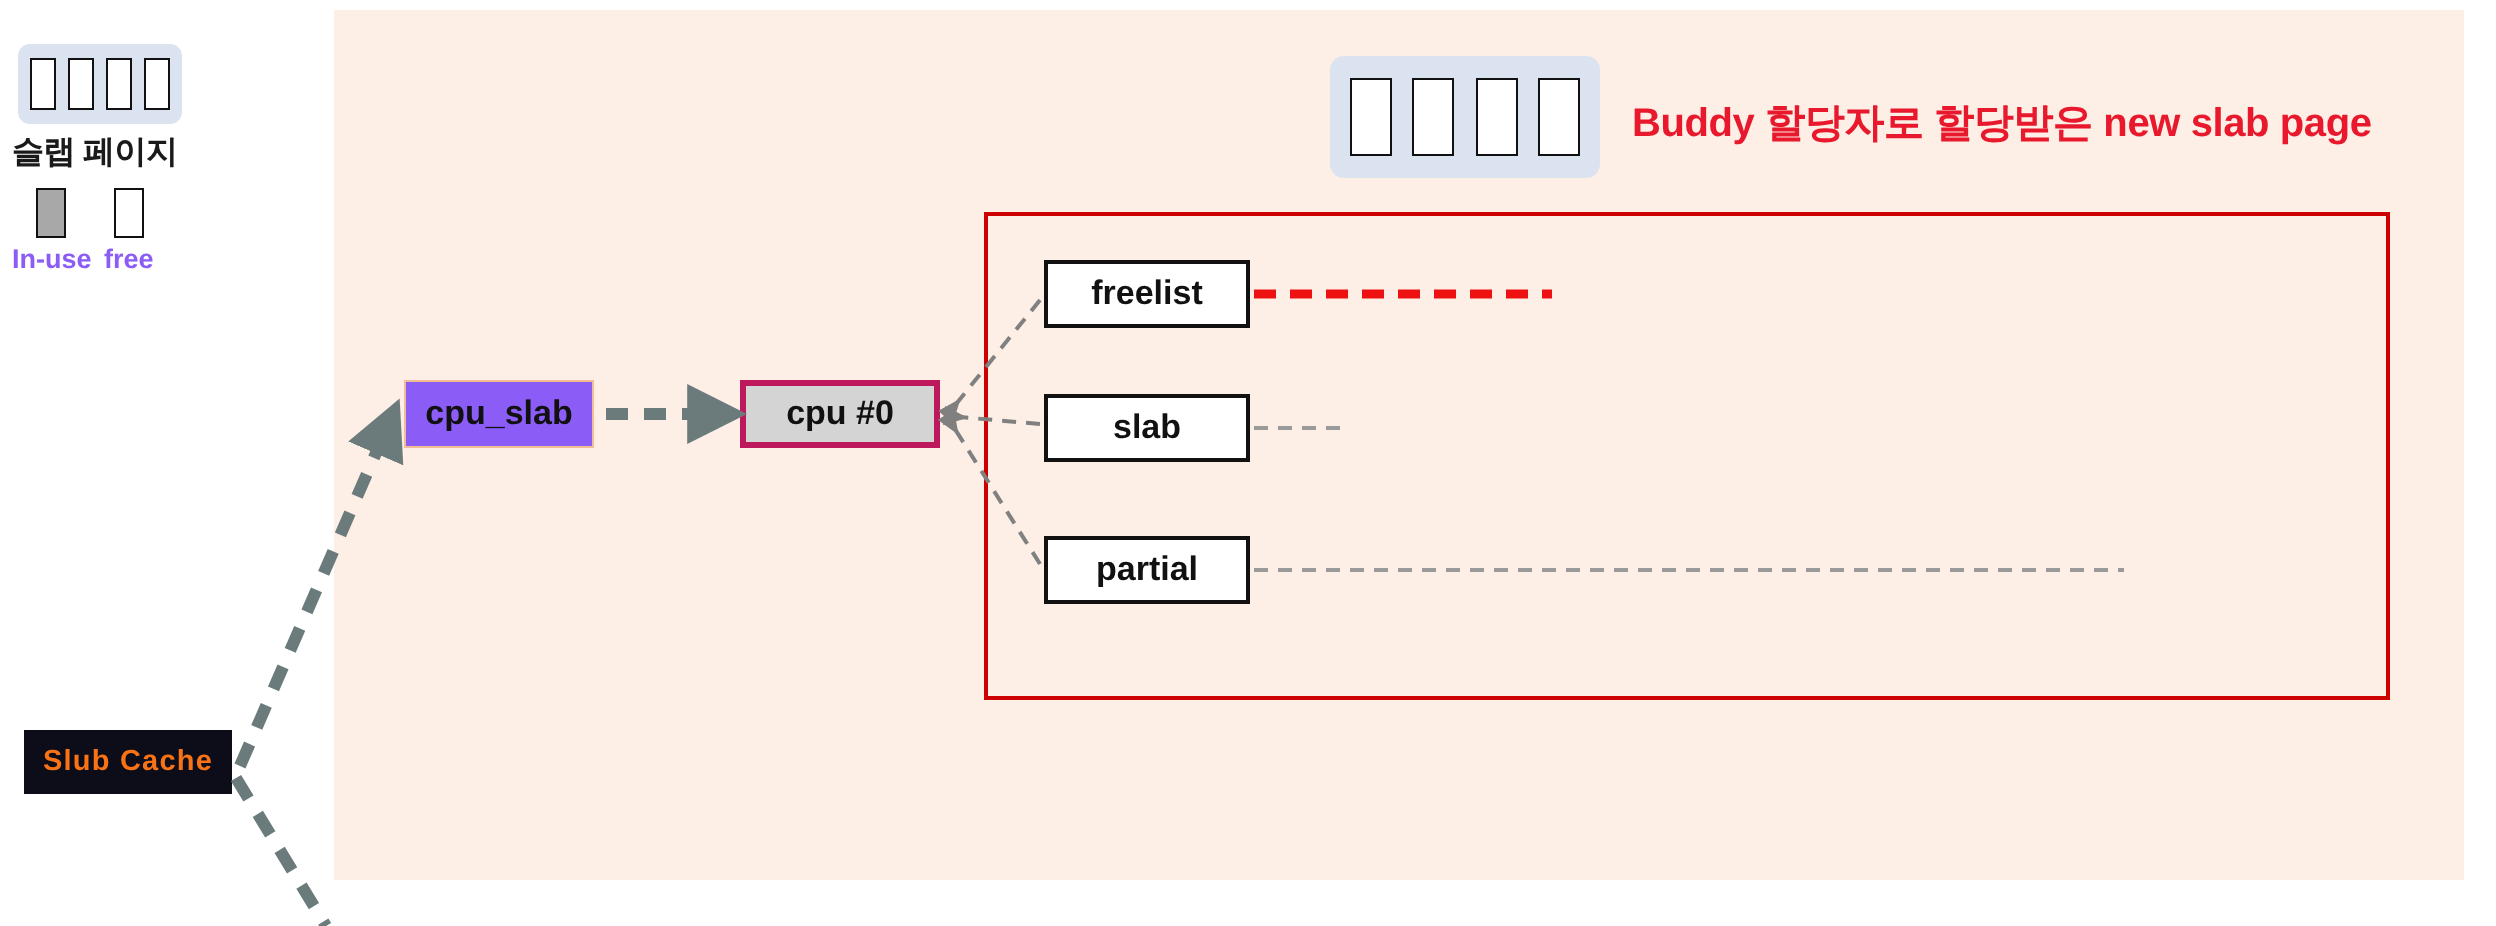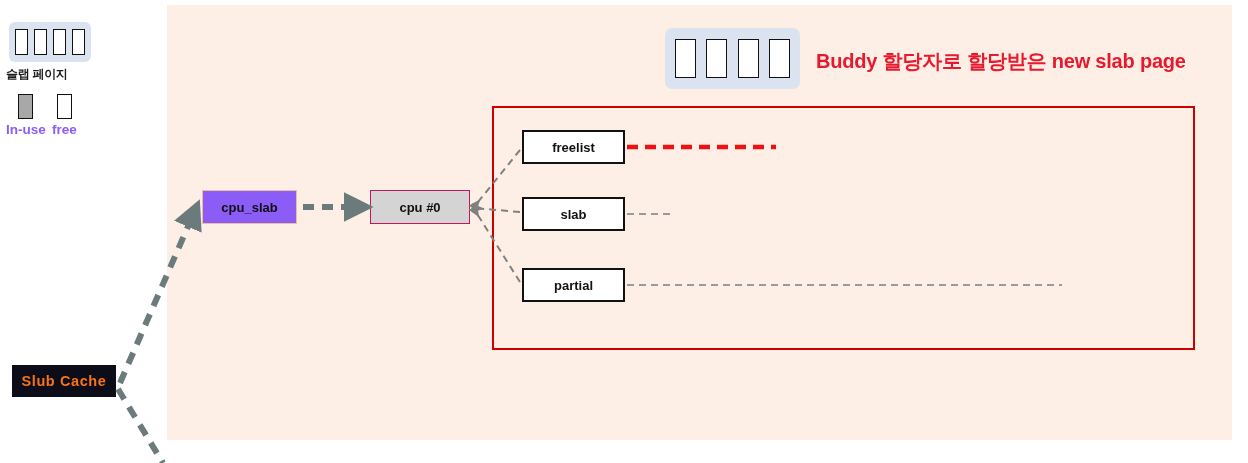--- a/index.html
+++ b/index.html
@@ -46,21 +46,21 @@
     width: 13px;
     height: 26px;
     background: #ffffff;
     border: 1.4px solid #111111;
     box-sizing: border-box;
   }
   .legend-caption {
     position: absolute;
     left: 6px;
     top: 66px;
-    font-size: 12px;
+    font-size: 16px;
     font-weight: 700;
     color: #1a1a1a;
     letter-spacing: -0.3px;
     white-space: nowrap;
   }
   .legend-key {
     position: absolute;
     top: 94px;
     display: flex;
     flex-direction: column;
@@ -101,39 +101,39 @@
     justify-content: center;
   }
 
   
   .box {
     position: absolute;
     box-sizing: border-box;
     display: flex;
     align-items: center;
     justify-content: center;
-    font-size: 13px;
+    font-size: 17px;
     font-weight: 700;
     color: #111111;
   }
   .box-cpuslab {
     left: 202px;
     top: 190px;
     width: 95px;
     height: 34px;
     background: #8b5cf6;
     border: 1px solid #f3bd95;
   }
   .box-cpu0 {
     left: 370px;
     top: 190px;
     width: 100px;
     height: 34px;
     background: #d4d4d4;
-    border: 1px solid #be185d;
+    border: 3px solid #be185d;
   }
   .box-field {
     width: 103px;
     height: 34px;
     background: #ffffff;
     border: 2px solid #111111;
     left: 522px;
   }
   .box-freelist { top: 130px; }
   .box-page     { top: 197px; }

